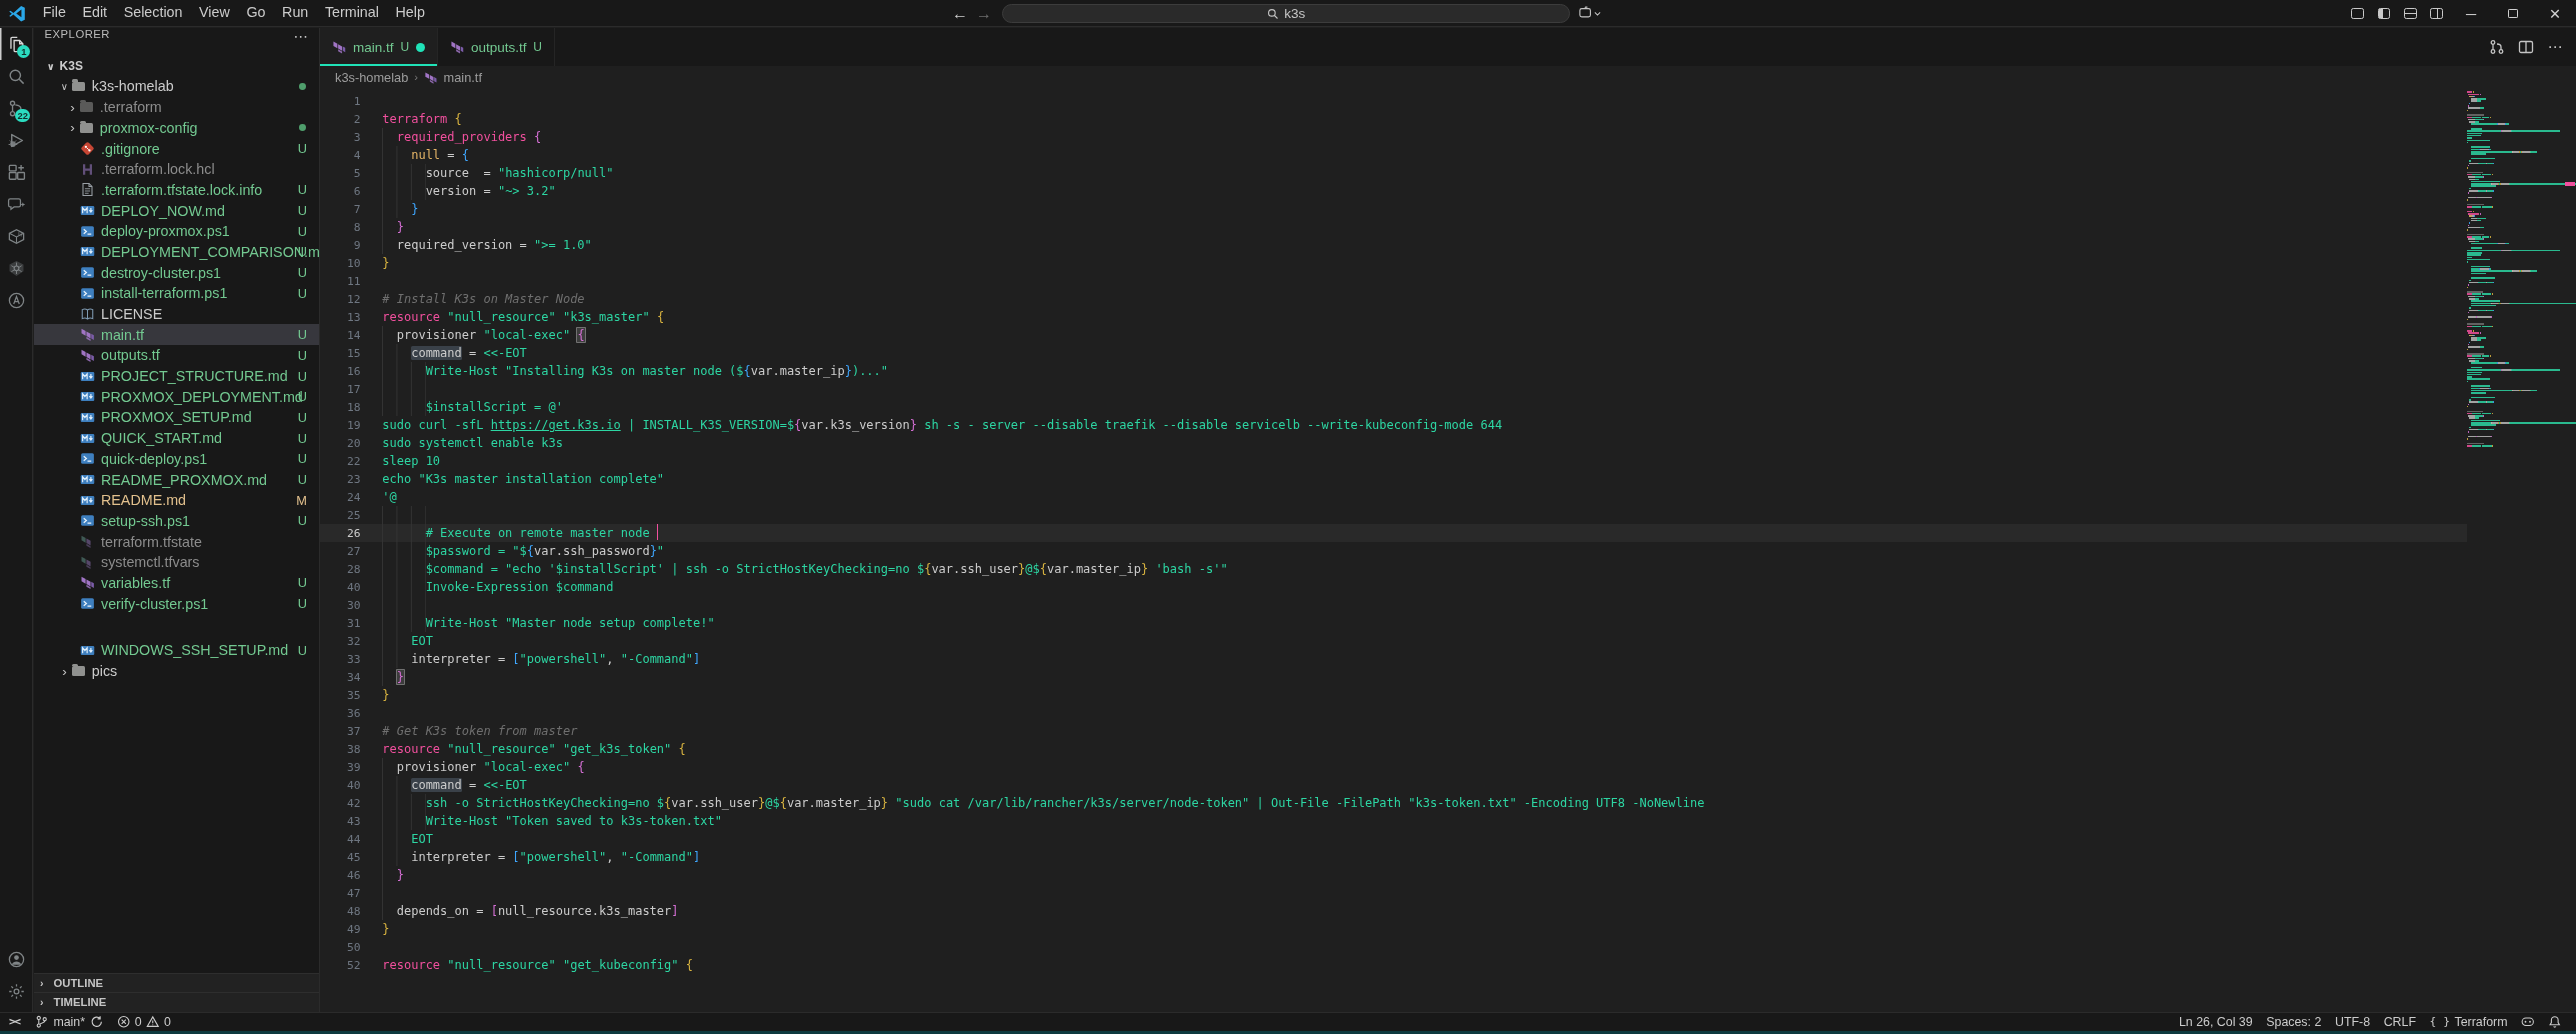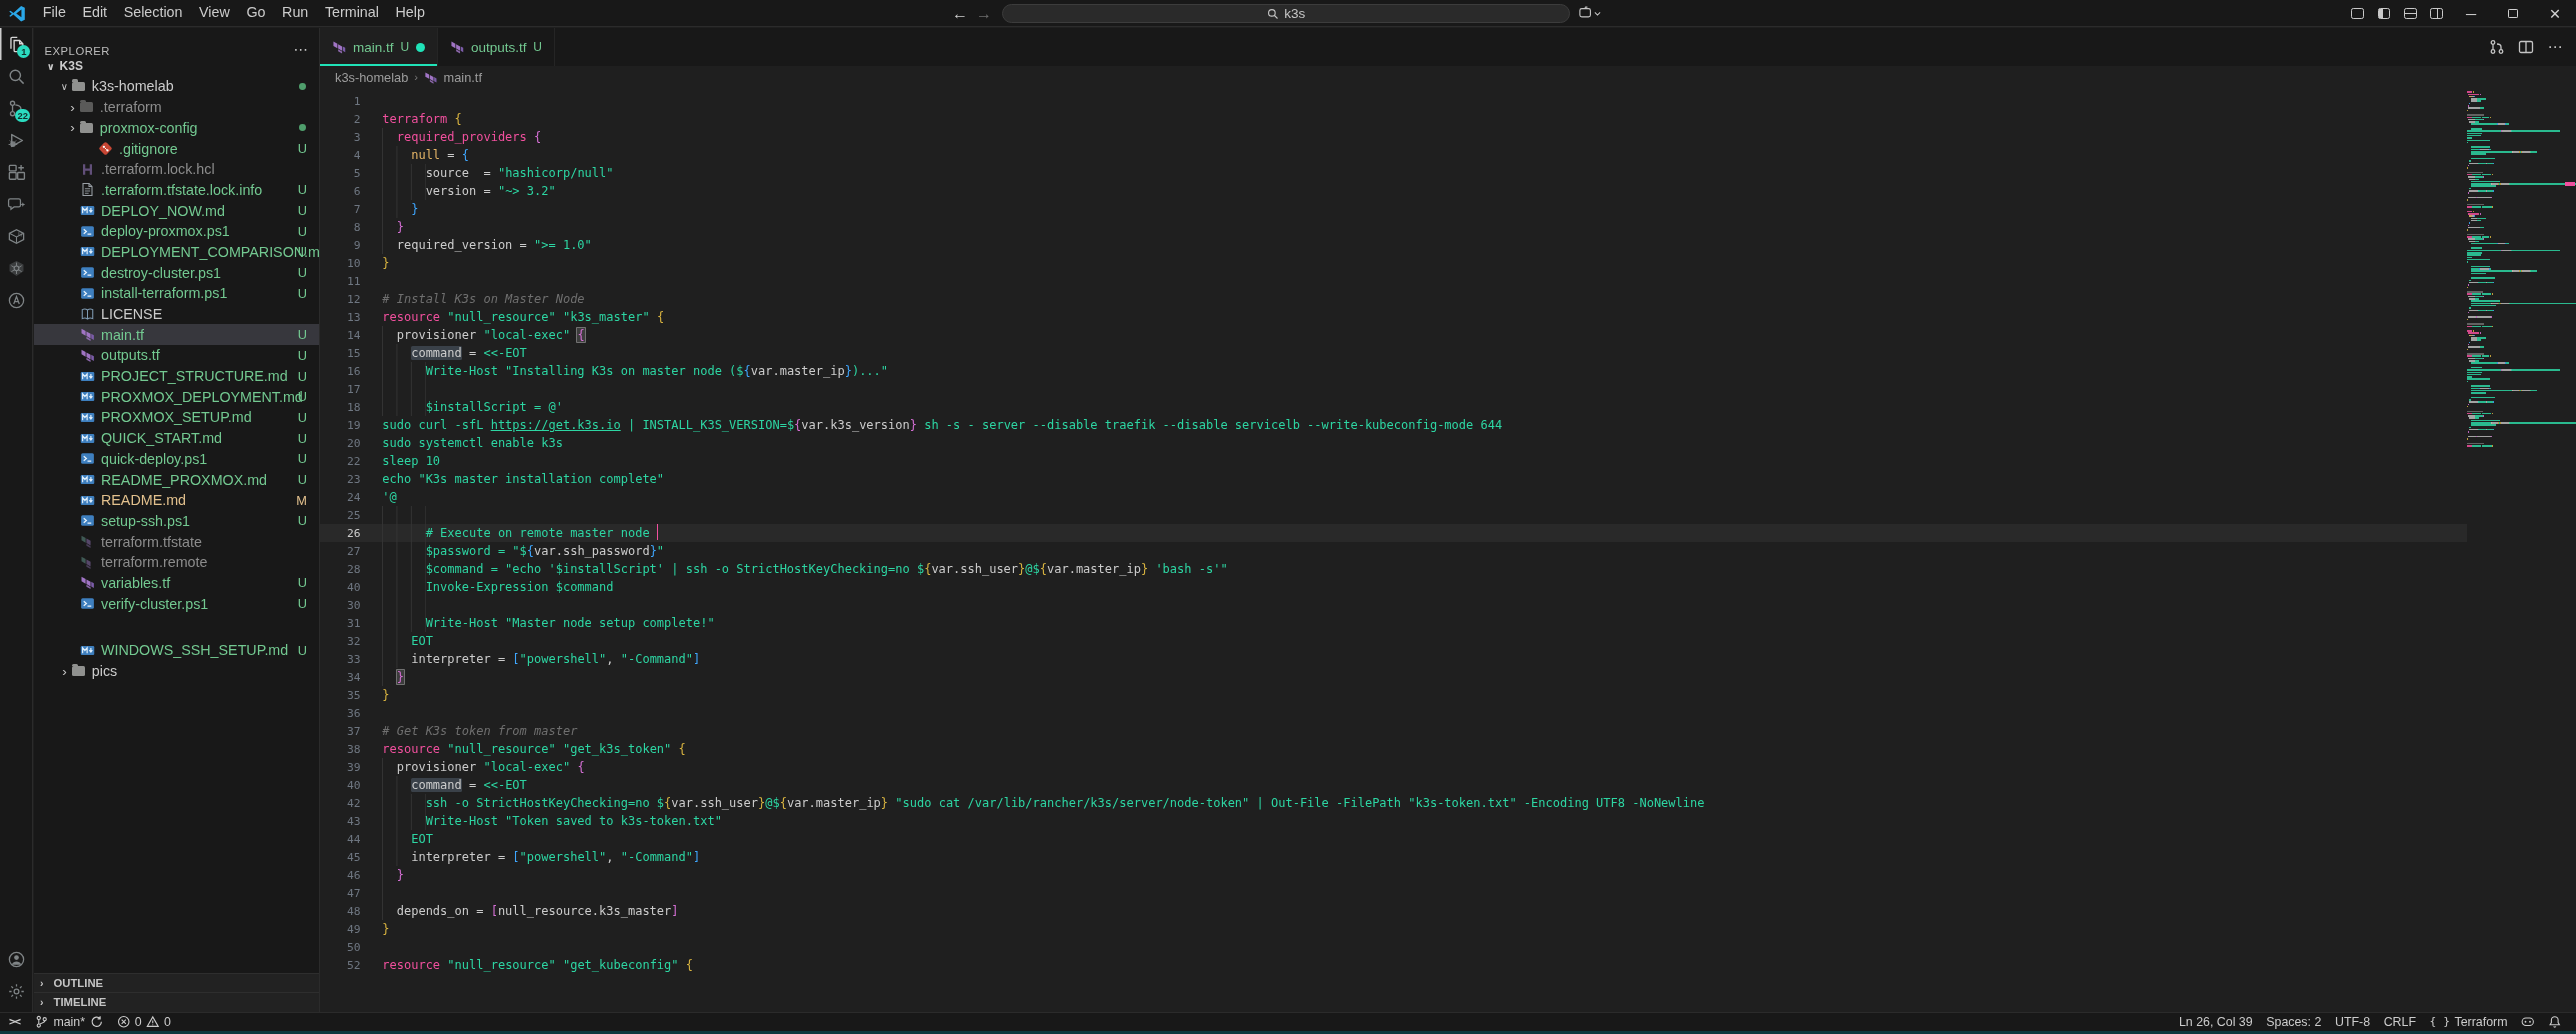--- a/index.html
+++ b/index.html
@@ -31,21 +31,21 @@
   .restore-glyph::after { content:""; position:absolute; left:0; bottom:0; width:7.5px; height:7.5px; border:1.1px solid #d0d0d0; border-radius:1.5px; background:#181818;}
   
   .activitybar { position:absolute; left:0; top:28px; width:33px; bottom:22.5px; background:#181818; display:flex; flex-direction:column; align-items:center; border-right:0.8px solid #2b2b2b; }
   .act-item { position:relative; width:33px; height:32px; display:flex; align-items:center; justify-content:center; color:#7f8486; }
   .act-item.active { color:#d7d7d7; box-shadow:inset 1.5px 0 0 #cccccc; }
   .act-item svg { width:19px; height:19px; }
   .act-badge { position:absolute; right:2.3px; bottom:2.3px; min-width:12.8px; height:12.8px; padding:0 2.3px; border-radius:6.8px; background:#2bdcc0; color:#12302b; font-size:9.4px; font-weight:bold; display:flex; align-items:center; justify-content:center; }
   .act-bottom { margin-top:auto; display:flex; flex-direction:column; align-items:center; padding-bottom:4.5px; }
   
   .sidebar { position:absolute; left:34px; top:28px; width:286px; bottom:22.5px; background:#181818; border-right:0.8px solid #2b2b2b; overflow:hidden; }
-  .sb-header { height:28.6px; display:flex; align-items:flex-end; padding:0 10.5px; color:#bbbbbb; font-size:11.3px; letter-spacing:0.5px; }
+  .sb-header { height:28.6px; display:flex; align-items:flex-start; padding:0 10.5px; color:#bbbbbb; font-size:11.3px; letter-spacing:0.5px; }
   .sb-ellipsis { margin-left:auto; color:#c5c5c5; font-size:14.3px; letter-spacing:0.8px; }
   .tree-row { position:relative; height:20.7px; display:flex; align-items:center; font-size:14.3px; color:#cccccc; white-space:nowrap; }
   .tree-row.selected { background:#37373d; }
   .tree-row .chev { width:12.8px; font-size:10.5px; color:#c5c5c5; display:inline-flex; justify-content:center; flex-shrink:0; }
   .tree-row .ficon { width:15px; height:15px; margin-right:6px; display:inline-flex; align-items:center; justify-content:center; flex-shrink:0; font-size:9.8px; }
   .tree-row .lbl.green { color:#73c991; } .tree-row .lbl.dim { color:#8c8c8c; } .tree-row .lbl.mod { color:#e2c08d; }
   .tree-badge { position:absolute; right:12px; font-size:12.8px; color:#73c991; }
   .tree-badge.mod { color:#e2c08d; }
   .tree-dot { position:absolute; right:13.5px; width:6.8px; height:6.8px; border-radius:50%; background:#4f9e6c; }
   .root-row { height:19.5px; display:flex; align-items:center; padding-left:12.8px; font-weight:bold; font-size:12px; color:#cccccc; }
@@ -261,21 +261,21 @@
           <span class="lbl dim">.terraform</span>
         </div>
         <div class="tree-row" style="padding-left: 32px;">
           <span class="chev" style="font-size: 13.5px;">›</span>
           <span class="ficon">
             <span class="folder-glyph"></span>
           </span>
           <span class="lbl green">proxmox-config</span>
           <span class="tree-dot"></span>
         </div>
-        <div class="tree-row" style="padding-left: 64px;">
+        <div class="tree-row" style="padding-left: 46px;">
           <span class="ficon">
             <svg viewBox="0 0 20 20">
               <rect x="3.4" y="3.4" width="13.2" height="13.2" rx="2.5" transform="rotate(45 10 10)" fill="#c74634"></rect>
               <circle cx="7.8" cy="7.8" r="1.5" fill="#fff"></circle>
               <circle cx="12.6" cy="12.6" r="1.5" fill="#fff"></circle>
               <path d="M8.8 8.8l2.8 2.8" stroke="#fff" stroke-width="1.3"></path>
             </svg>
           </span>
           <span class="lbl green">.gitignore</span>
           <span class="tree-badge">U</span>
@@ -496,21 +496,21 @@
         <div class="tree-row" style="padding-left: 46px;">
           <span class="ficon" style="opacity: 0.55;">
             <svg viewBox="0 0 20 20">
               <g fill="#5f8f86">
                 <path d="M2 2.2 7.5 5.3v6.2L2 8.4z"></path>
                 <path d="M8.6 5.9l5.5 3.1v6.2L8.6 12z" fill="#8a6fae"></path>
                 <path d="M8.6 13.1l5.5 3.1v2.6l-5.5-3.1z" fill="#8a6fae" opacity=".8"></path>
               </g>
             </svg>
           </span>
-          <span class="lbl dim">terraform.remote</span>
+          <span class="lbl dim">systemctl.tfvars</span>
         </div>
         <div class="tree-row" style="padding-left: 46px;">
           <span class="ficon">
             <svg viewBox="0 0 20 20">
               <g fill="#a074c4">
                 <path d="M2 2.2 7.5 5.3v6.2L2 8.4z"></path>
                 <path d="M8.6 5.9l5.5 3.1v6.2L8.6 12z"></path>
                 <path d="M8.6 13.1l5.5 3.1v2.6l-5.5-3.1z" opacity=".85"></path>
                 <path d="M15 9l3.5 2v6.2L15 15.2z" fill="#7b5ca8"></path>
               </g>

